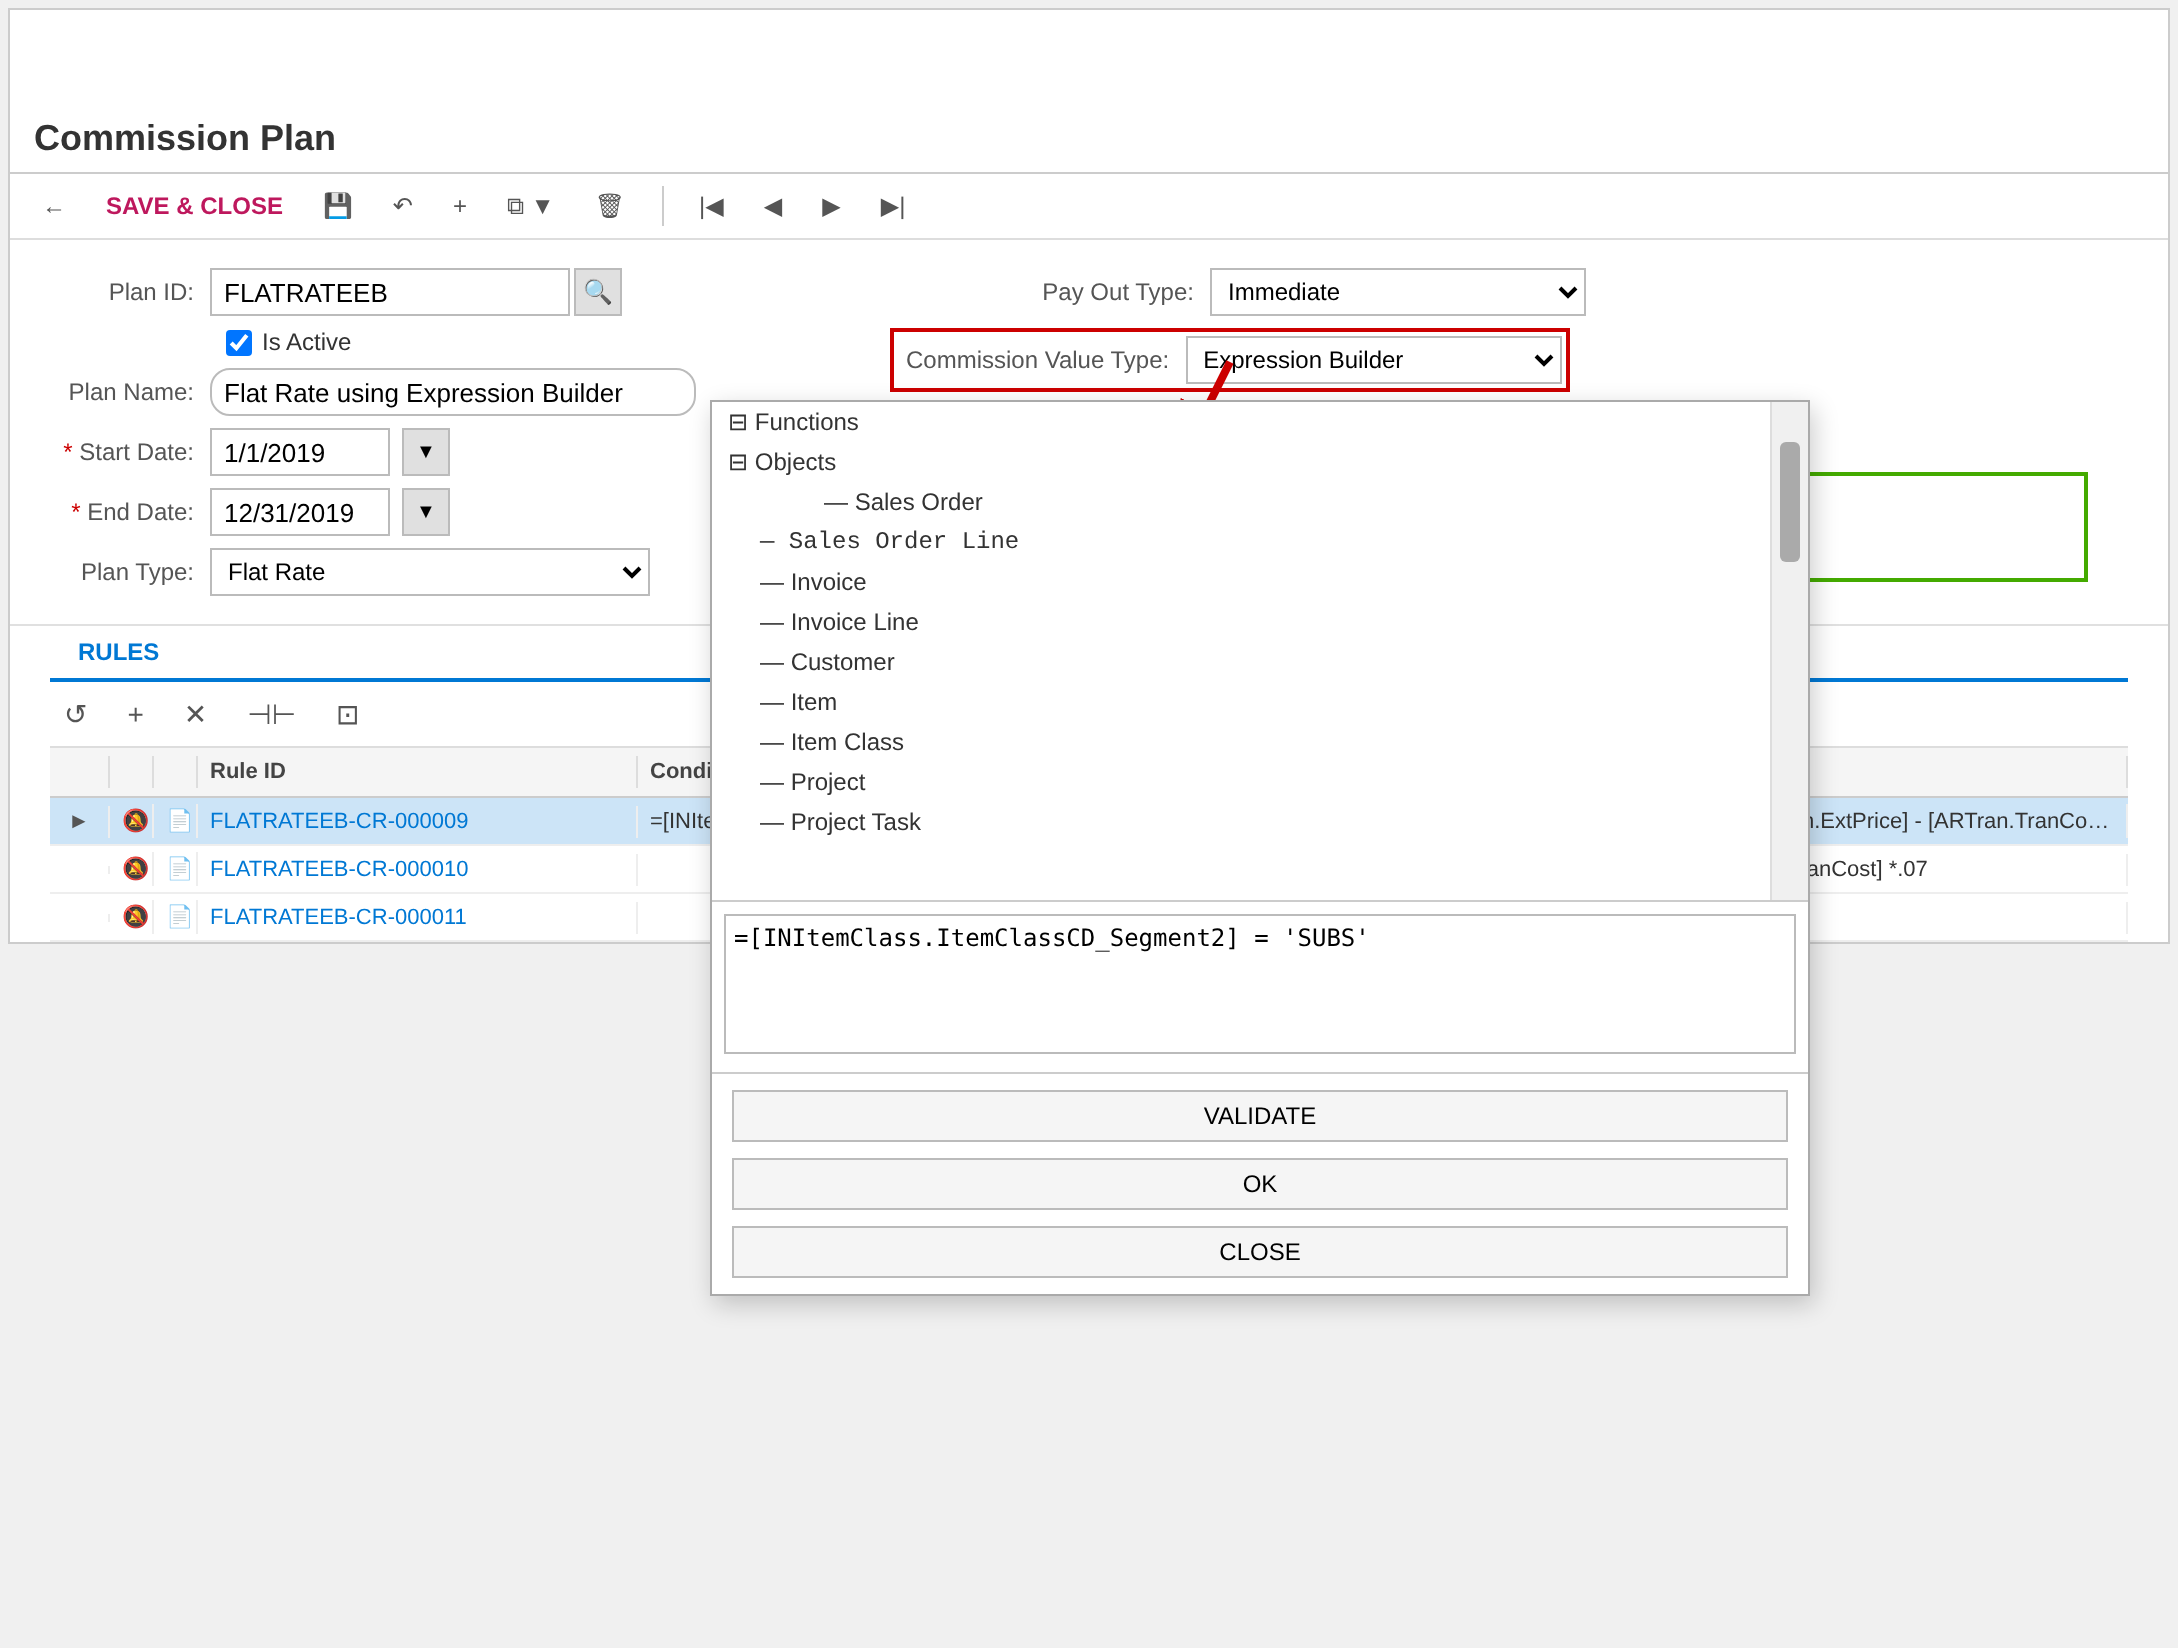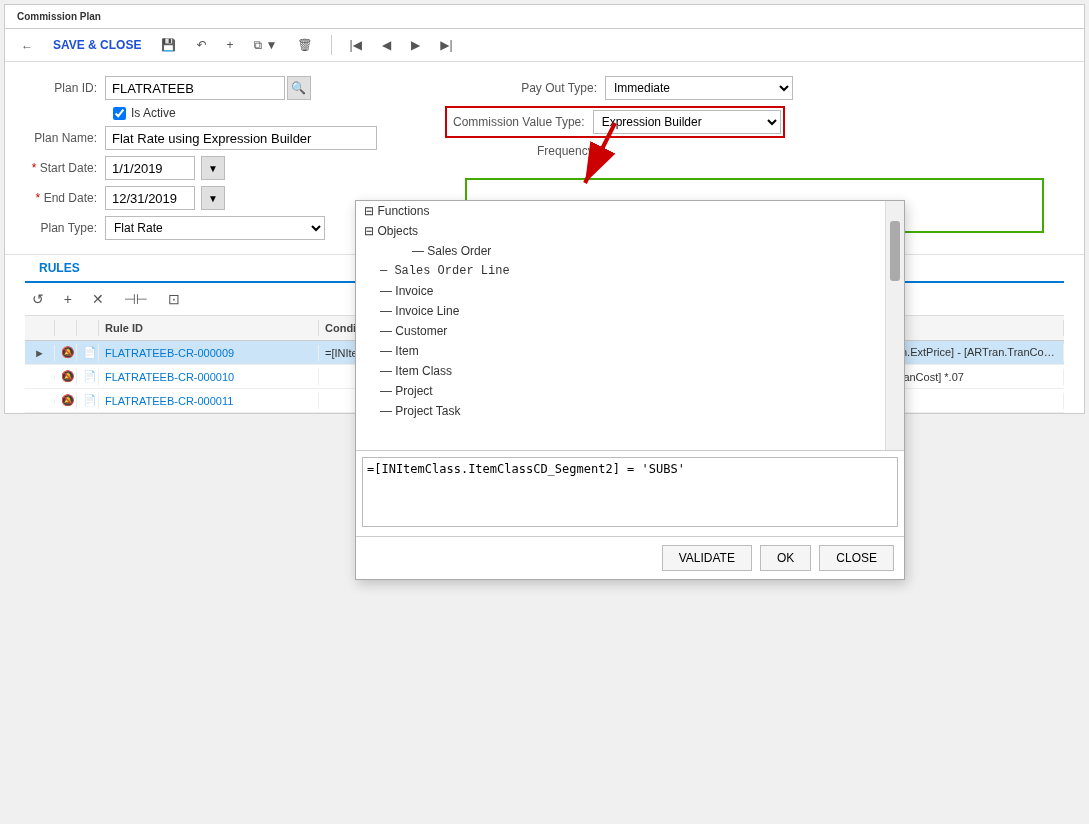--- a/index.html
+++ b/index.html
@@ -2,23 +2,24 @@
 <html><head>
   <meta charset="utf-8">
   <style>
     * { box-sizing: border-box; margin: 0; padding: 0; }
     body { font-family: 'Segoe UI', Arial, sans-serif; font-size: 12px; background: #f0f0f0; color: #333; }
 
     .window-titlebar {
       background: #fff;
       border-bottom: 1px solid #ccc;
       padding: 6px 12px;
-      font-size: 10px;
+      font-size: 18px;
       font-weight: 600;
       color: #333;
+      margin-top: 48px;
     }
 
     .toolbar {
       background: #fff;
       border-bottom: 1px solid #ddd;
       padding: 6px 10px;
       display: flex;
       align-items: center;
       gap: 8px;
     }
@@ -27,21 +28,21 @@
       background: none;
       border: none;
       cursor: pointer;
       font-size: 12px;
       color: #555;
       padding: 3px 6px;
       display: flex;
       align-items: center;
       gap: 3px;
     }
-    .toolbar-btn.save-close { font-weight: 600; color: #1d4ed8; }
+    .toolbar-btn.save-close { font-weight: 600; color: #be185d; }
     .toolbar-sep { width: 1px; height: 20px; background: #ccc; margin: 0 4px; }
 
     .form-section {
       display: flex;
       padding: 14px 20px 8px 20px;
       gap: 40px;
       border-bottom: 1px solid #e0e0e0;
     }
 
     .form-left { flex: 0 0 380px; }
@@ -287,20 +288,21 @@
       font-size: 12px;
       padding: 4px;
       outline: none;
     }
 
     .dialog-buttons {
       display: flex;
       justify-content: flex-end;
       gap: 8px;
       padding: 8px 10px;
+      flex-direction: column;
     }
 
     .dialog-btn {
       padding: 5px 16px;
       font-size: 12px;
       cursor: pointer;
       border: 1px solid #bbb;
       background: #f5f5f5;
     }
 
@@ -374,21 +376,21 @@
             <input class="form-input" type="text" value="FLATRATEEB" style="">
             <button class="search-icon-btn">🔍</button>
           </div>
         </div>
         <div class="checkbox-row">
           <input type="checkbox" checked="" style="">
           <span>Is Active</span>
         </div>
         <div class="form-row">
           <span class="form-label" style="min-width:80px;">Plan Name:</span>
-          <input class="form-input" type="text" style="width: 272px;" value="Flat Rate using Expression Builder">
+          <input class="form-input" type="text" style="width: 243px; border-radius: 10px;" value="Flat Rate using Expression Builder">
         </div>
         <div class="form-row">
           <span class="form-label required">Start Date:</span>
           <div class="dropdown-wrap">
             <input class="form-input" type="text" style="width: 90px;" value="1/1/2019">
             <button class="search-icon-btn" style="font-size:10px;">▼</button>
           </div>
         </div>
         <div class="form-row">
           <span class="form-label required">End Date:</span>

